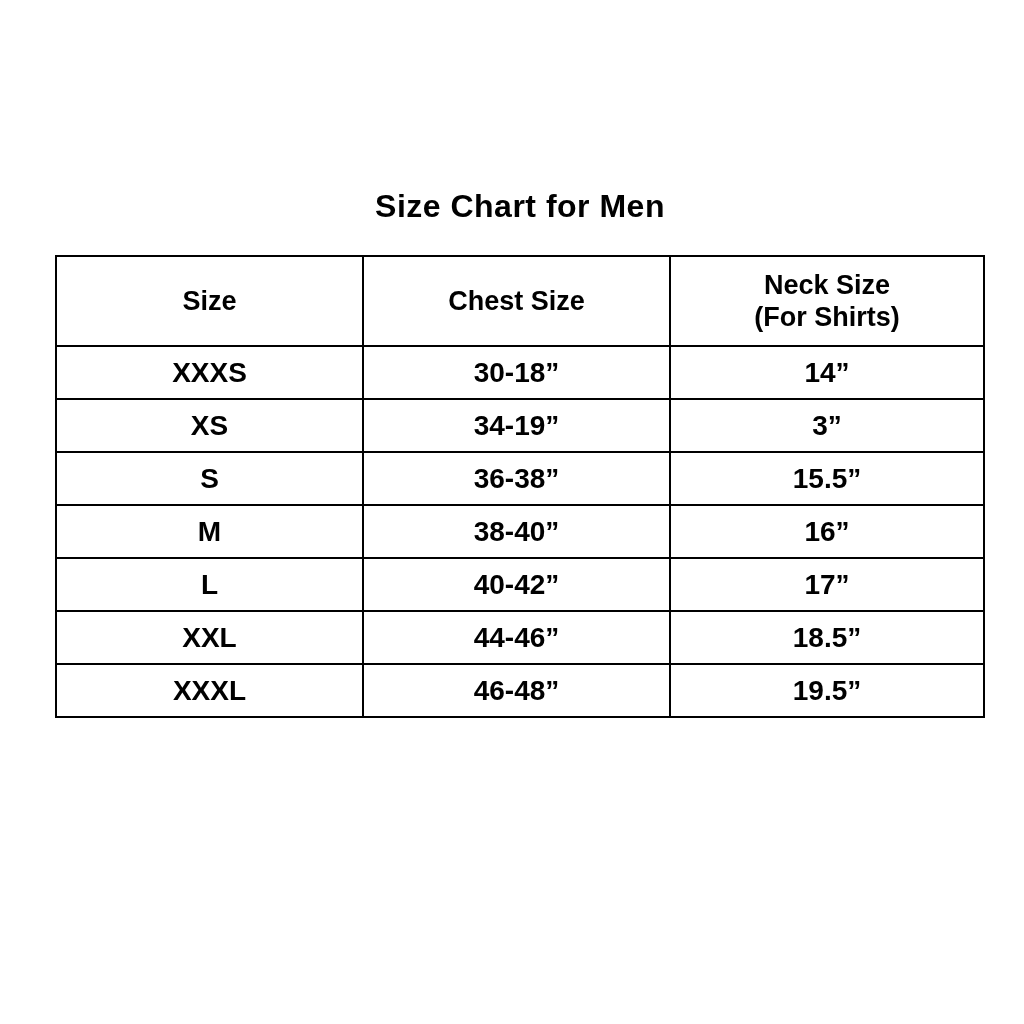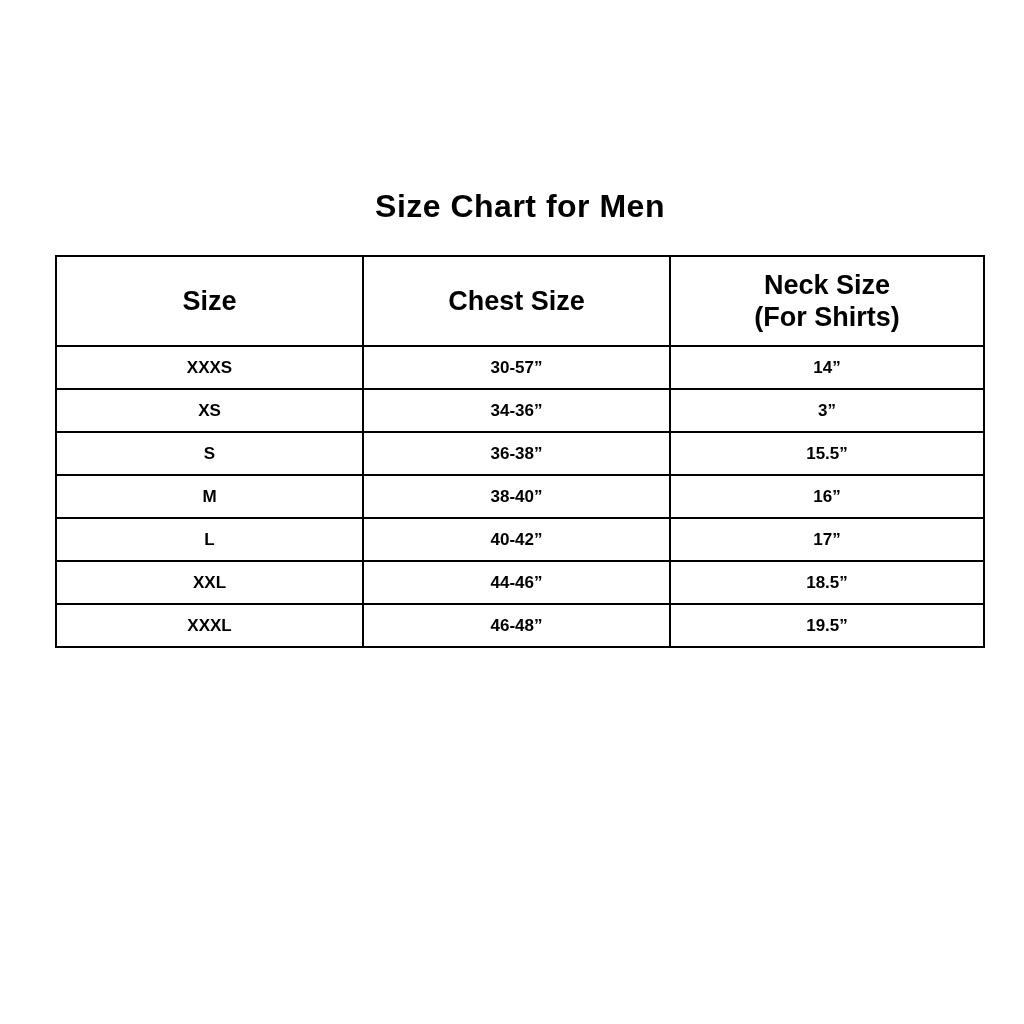--- a/index.html
+++ b/index.html
@@ -37,22 +37,22 @@
     font-weight: bold;
     color: #000000;
   }
   .size-table th {
     height: 90px;
     font-size: 27px;
     white-space: pre-line;
     line-height: 1.2;
   }
   .size-table td {
-    height: 43px;
-    font-size: 17px;
+    height: 53px;
+    font-size: 28px;
   }
   .size-table col.c1 { width: 307px; }
   .size-table col.c2 { width: 307px; }
   .size-table col.c3 { width: 314px; }
 </style>
 </head>
 <body>
 
 <div class="page">
   <div class="chart-title">Size Chart for Men</div>
@@ -67,26 +67,26 @@
       <tr>
         <th>Size</th>
         <th>Chest Size</th>
         <th>Neck Size
 (For Shirts)</th>
       </tr>
     </thead>
     <tbody id="table-body">
         <tr>
           <td>XXXS</td>
-          <td>30-57”</td>
+          <td>30-18”</td>
           <td>14”</td>
         </tr>
         <tr>
           <td>XS</td>
-          <td>34-36”</td>
+          <td>34-19”</td>
           <td>3”</td>
         </tr>
         <tr>
           <td>S</td>
           <td>36-38”</td>
           <td>15.5”</td>
         </tr>
         <tr>
           <td>M</td>
           <td>38-40”</td>

